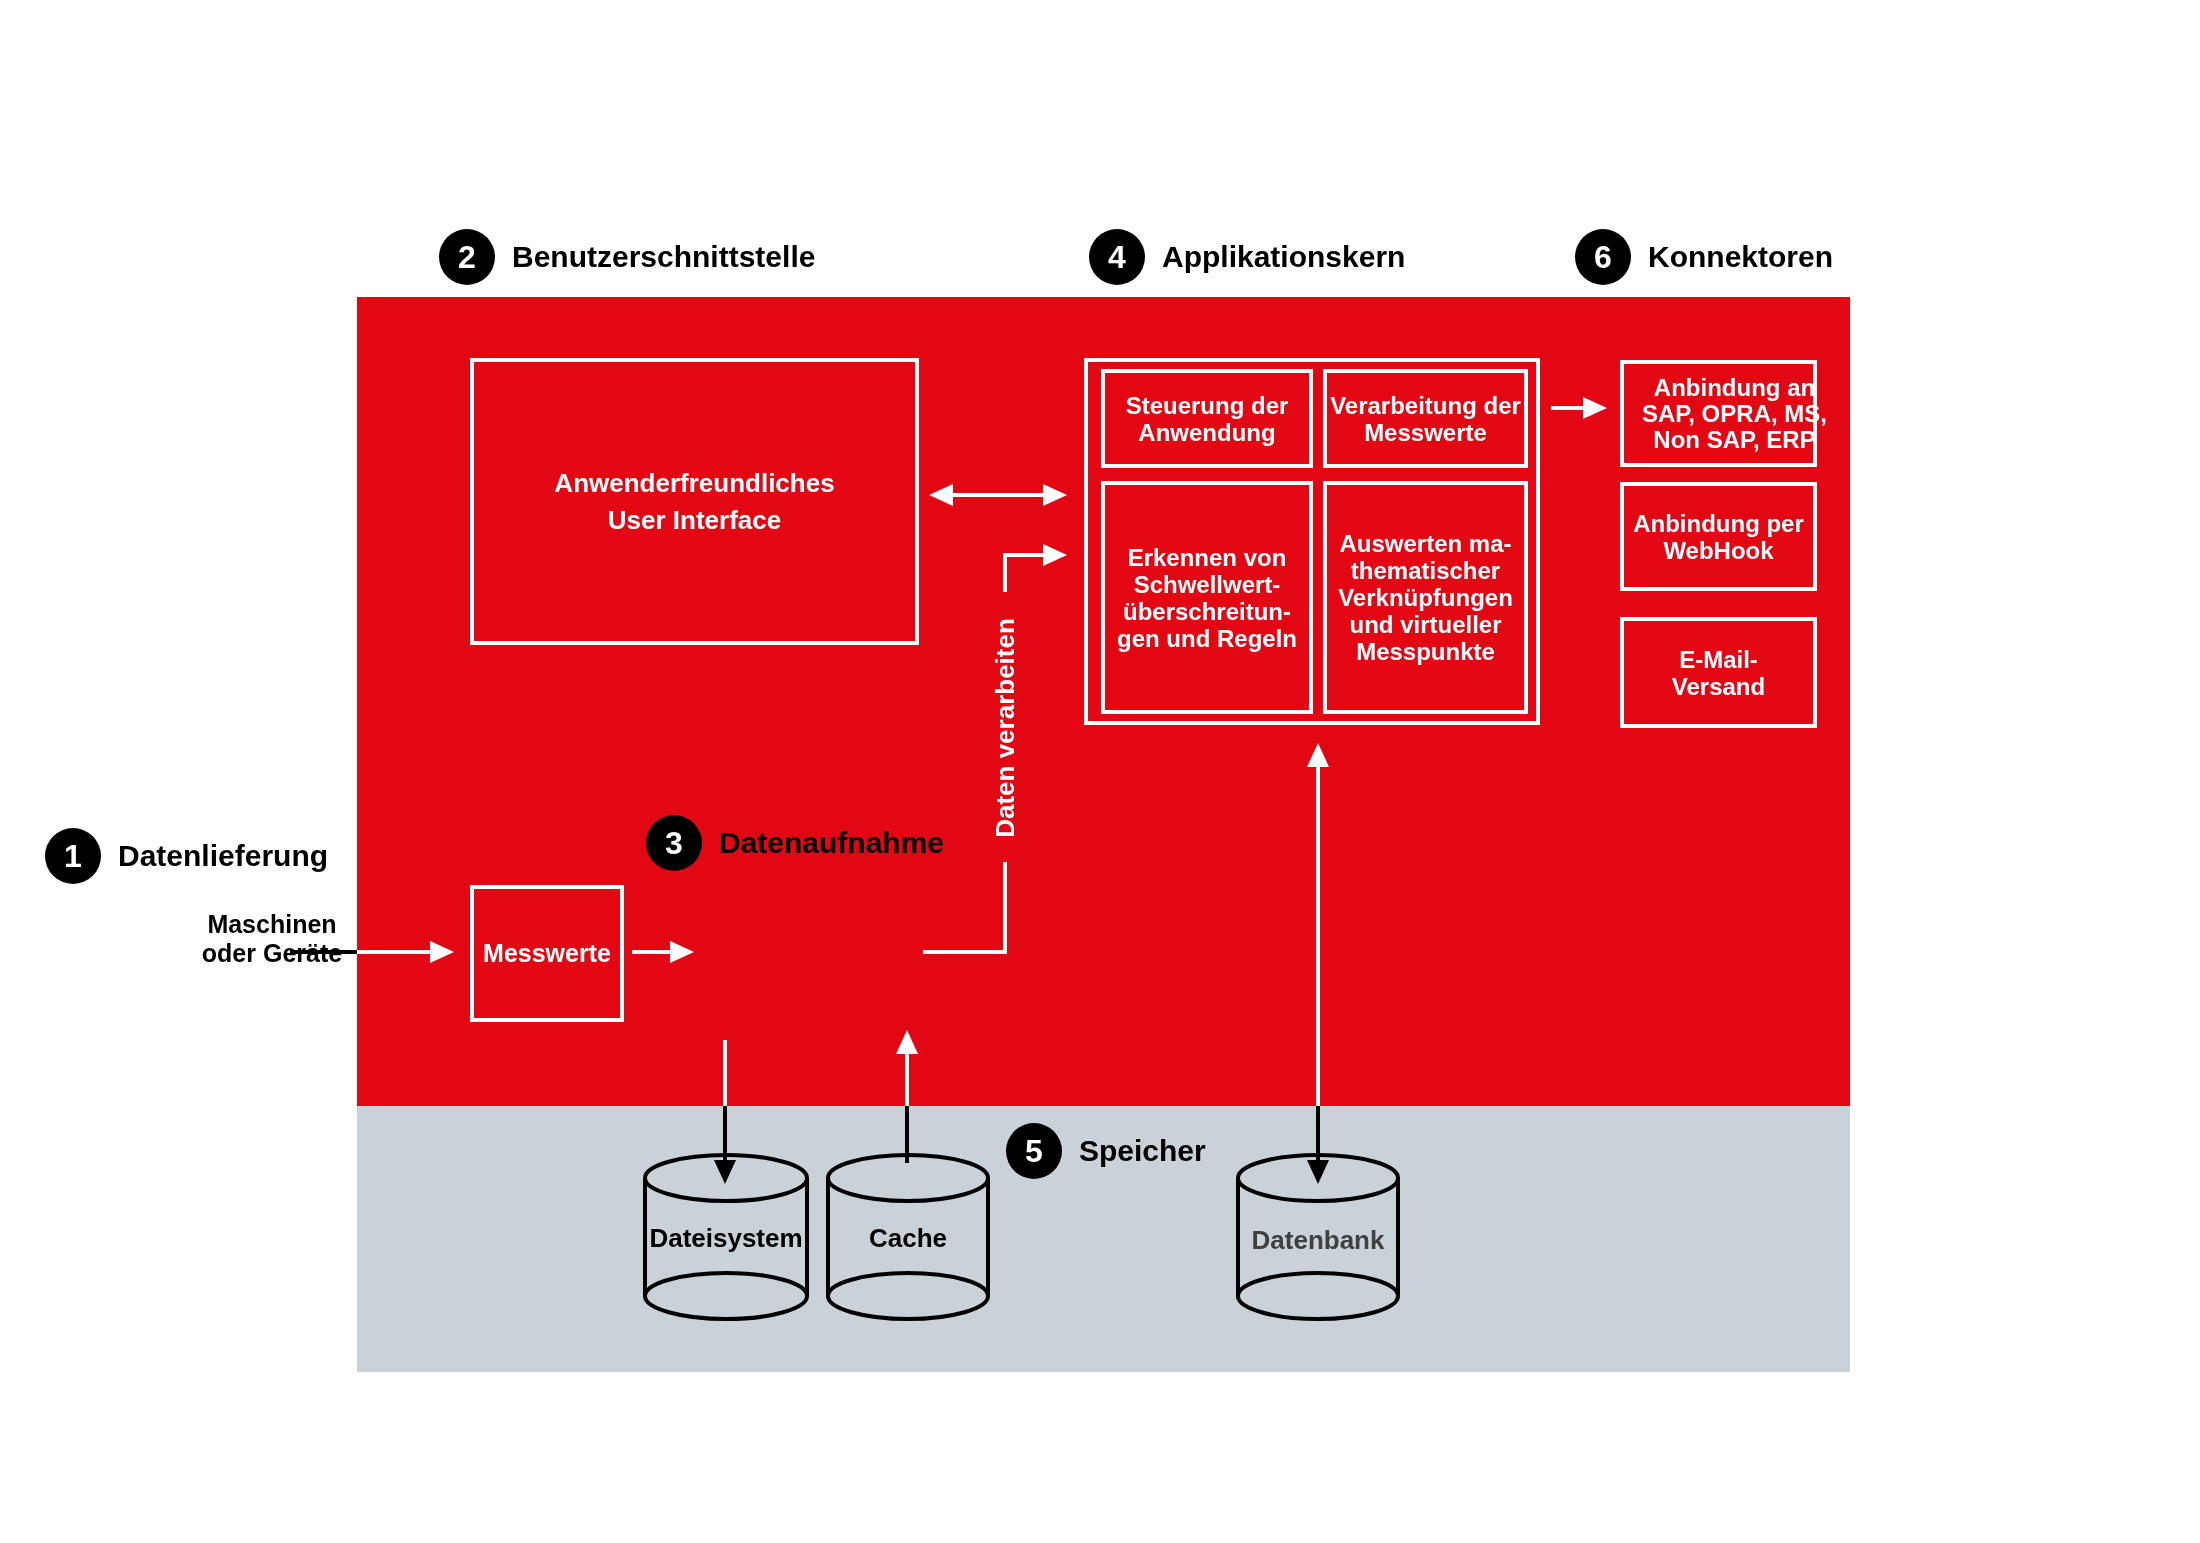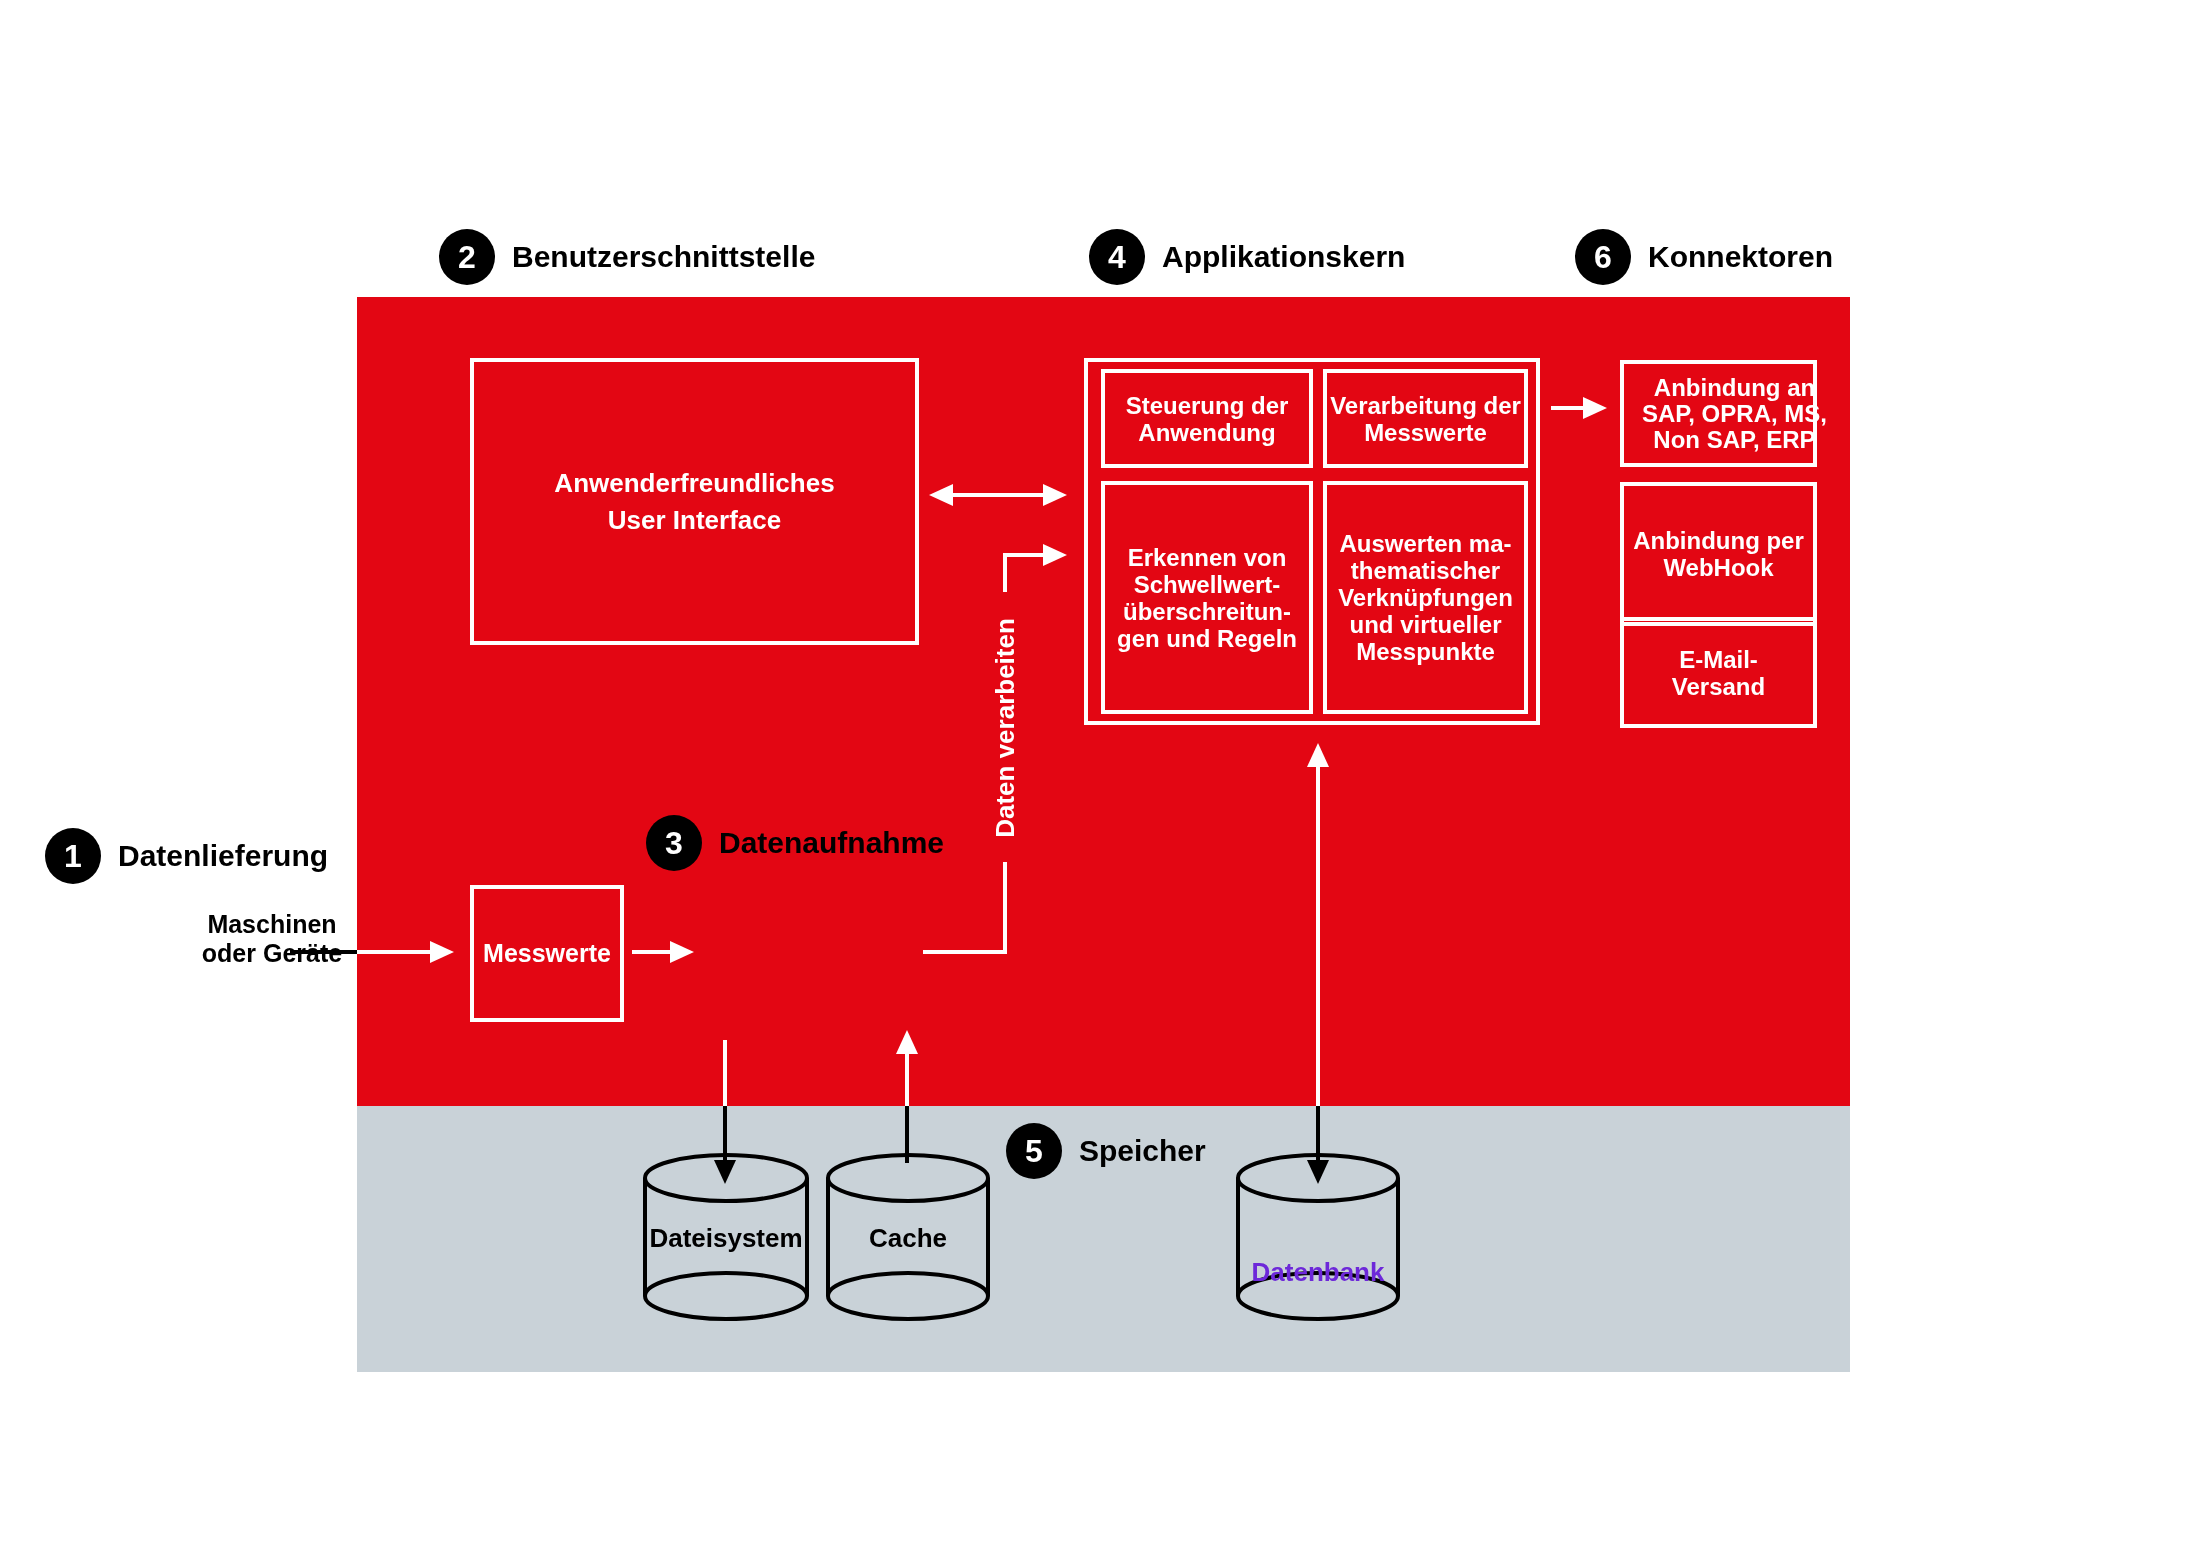--- a/index.html
+++ b/index.html
@@ -35,34 +35,34 @@
     color:#ffffff;font-weight:bold;z-index:3;
   }
   .box .wtext{white-space:pre;}
   .b-ui{left:470px;top:358px;width:449px;height:287px;font-size:26px;line-height:37px;}
   .b-appcore{left:1084px;top:358px;width:456px;height:367px;}
   .b-steuerung{left:1101px;top:369px;width:212px;height:99px;font-size:24px;line-height:27px;}
   .b-verarbeitung{left:1323px;top:369px;width:205px;height:99px;font-size:24px;line-height:27px;}
   .b-erkennen{left:1101px;top:481px;width:212px;height:233px;font-size:24px;line-height:27px;}
   .b-auswerten{left:1323px;top:481px;width:205px;height:233px;font-size:24px;line-height:27px;}
   .b-sap{left:1620px;top:360px;width:197px;height:107px;font-size:24px;line-height:26px;padding-left:32px;}
-  .b-webhook{left:1620px;top:482px;width:197px;height:144px;font-size:24px;line-height:27px;}
+  .b-webhook{left:1620px;top:482px;width:197px;height:109px;font-size:24px;line-height:27px;}
   .b-email{left:1620px;top:617px;width:197px;height:111px;font-size:24px;line-height:27px;}
   .b-messwerte{left:470px;top:885px;width:154px;height:137px;font-size:25px;}
   .b-kollektor{left:703px;top:880px;width:216px;height:145px;font-size:25px;line-height:30px;}
 
   
   .lbl{position:absolute;display:flex;align-items:center;justify-content:center;
        text-align:center;font-weight:bold;z-index:3;}
   .lbl .wtext{white-space:pre;}
   .lbl-maschinen{left:172px;top:909px;width:200px;height:60px;color:#000000;font-size:25px;line-height:29px;}
   .lbl-flow{left:873px;top:710px;width:264px;height:36px;color:#ffffff;font-size:26px;transform:rotate(-90deg);}
   .lbl-dateisystem{left:626px;top:1222px;width:200px;height:32px;color:#000000;font-size:26px;}
   .lbl-cache{left:808px;top:1222px;width:200px;height:32px;color:#000000;font-size:26px;align-items:center;}
-  .lbl-datenbank{left:1218px;top:1224px;width:200px;height:32px;color:#6d28d9;font-size:26px;margin-top:32px;}
+  .lbl-datenbank{left:1218px;top:1224px;width:200px;height:32px;color:#404040;font-size:26px;}
 </style>
 </head>
 <body>
 
 <div class="stage">
 
   <div class="zone zone-red"></div>
   <div class="zone zone-gray"></div>
 
   <svg class="overlay" width="2200" height="1543" viewBox="0 0 2200 1543">

